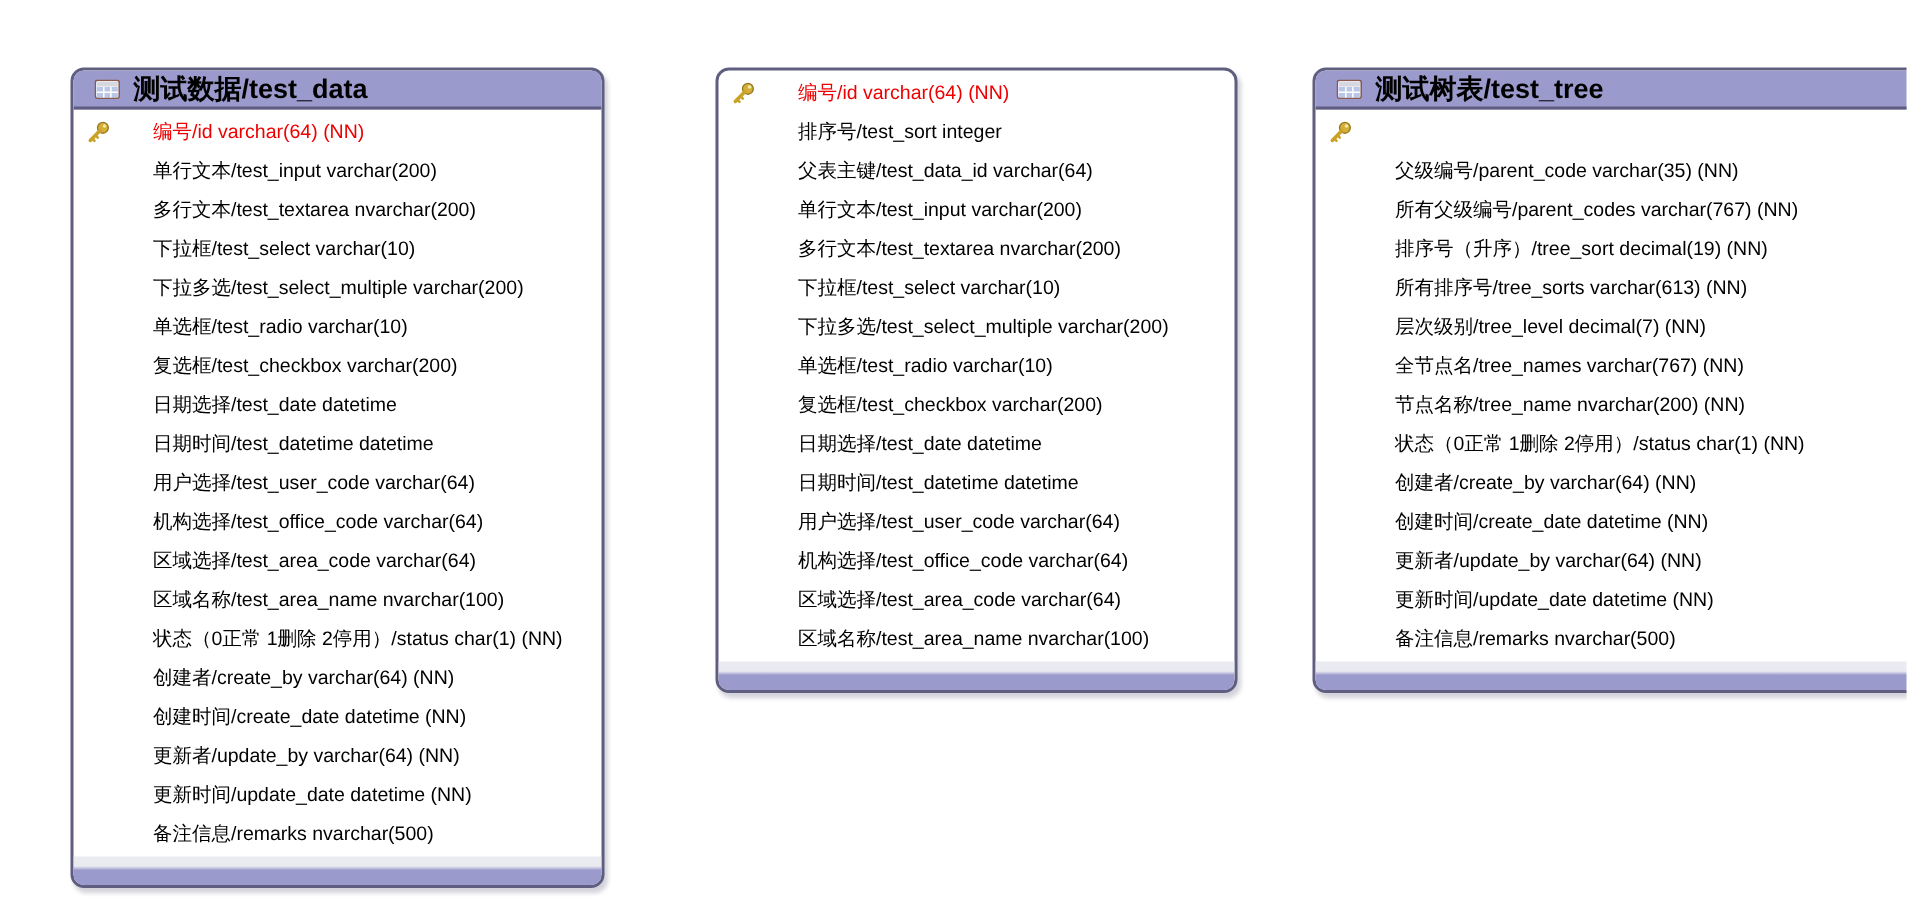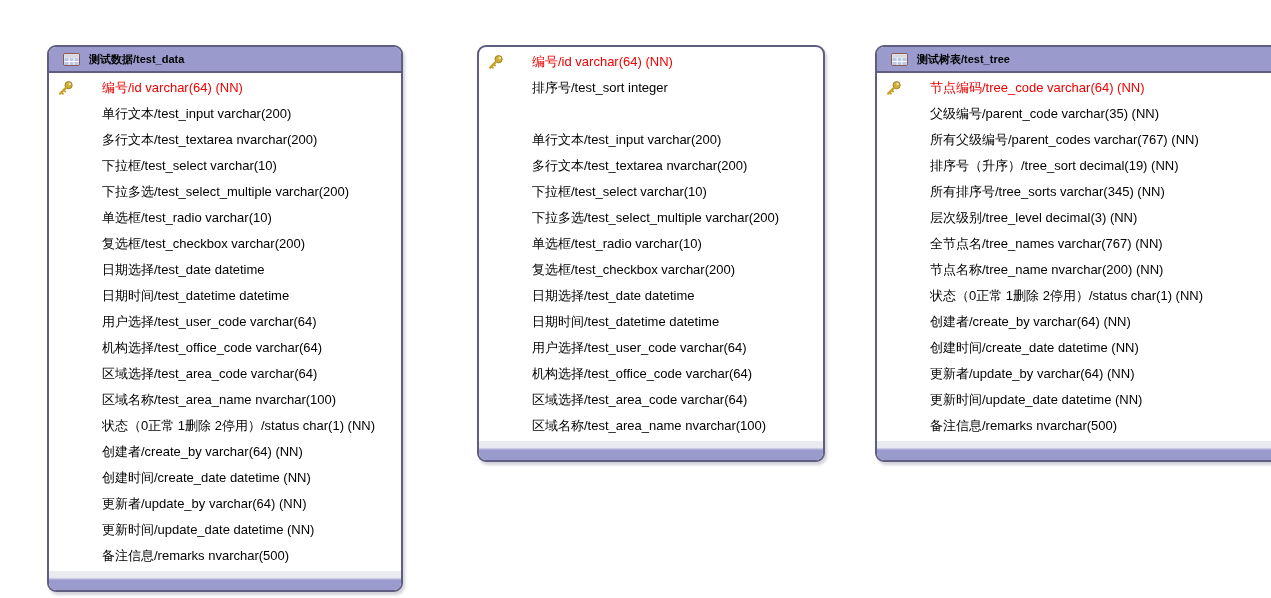--- a/index.html
+++ b/index.html
@@ -29,21 +29,21 @@
     height: 26px;
     background: #9b9acc;
     border-bottom: 2px solid #5f5e80;
     display: flex;
     align-items: center;
     padding-left: 14px;
   }
   .table-icon { width: 17px; height: 13px; display: inline-flex; flex: none; }
   .table-title {
     margin-left: 9px;
-    font-size: 11px;
+    font-size: 18px;
     font-weight: 600;
     color: #000000;
     white-space: nowrap;
   }
 
   .field-list { list-style: none; padding: 2px 0; }
   .field-row {
     height: 26px;
     display: flex;
     align-items: center;
@@ -338,20 +338,21 @@
 
   <li class="field-row">
     <span class="key-slot">
       <svg width="17" height="17" viewBox="0 0 17 17" xmlns="http://www.w3.org/2000/svg">
         <circle cx="11.6" cy="5.2" r="3.6" fill="#d4af37" stroke="#96781e" stroke-width="0.9"></circle>
         <circle cx="12.7" cy="4" r="1.2" fill="#f7e9ac"></circle>
         <path d="M9.4 7.4 L3.2 13.6" stroke="#c9a227" stroke-width="2.4" stroke-linecap="round"></path>
         <path d="M4.6 12.4 L6 13.9 M6.8 10.2 L8.2 11.7" stroke="#c9a227" stroke-width="1.7" stroke-linecap="round"></path>
       </svg>
     </span>
+    <span class="field-label">父表主键/test_data_id varchar(64)</span>
   </li>
 
   <li class="field-row">
     <span class="key-slot">
       <svg width="17" height="17" viewBox="0 0 17 17" xmlns="http://www.w3.org/2000/svg">
         <circle cx="11.6" cy="5.2" r="3.6" fill="#d4af37" stroke="#96781e" stroke-width="0.9"></circle>
         <circle cx="12.7" cy="4" r="1.2" fill="#f7e9ac"></circle>
         <path d="M9.4 7.4 L3.2 13.6" stroke="#c9a227" stroke-width="2.4" stroke-linecap="round"></path>
         <path d="M4.6 12.4 L6 13.9 M6.8 10.2 L8.2 11.7" stroke="#c9a227" stroke-width="1.7" stroke-linecap="round"></path>
       </svg>
@@ -509,21 +510,20 @@
     <ul class="field-list">
   <li class="field-row pk">
     <span class="key-slot">
       <svg width="17" height="17" viewBox="0 0 17 17" xmlns="http://www.w3.org/2000/svg">
         <circle cx="11.6" cy="5.2" r="3.6" fill="#d4af37" stroke="#96781e" stroke-width="0.9"></circle>
         <circle cx="12.7" cy="4" r="1.2" fill="#f7e9ac"></circle>
         <path d="M9.4 7.4 L3.2 13.6" stroke="#c9a227" stroke-width="2.4" stroke-linecap="round"></path>
         <path d="M4.6 12.4 L6 13.9 M6.8 10.2 L8.2 11.7" stroke="#c9a227" stroke-width="1.7" stroke-linecap="round"></path>
       </svg>
     </span>
-    <span class="field-label">节点编码/tree_code varchar(64) (NN)</span>
   </li>
 
   <li class="field-row">
     <span class="key-slot">
       <svg width="17" height="17" viewBox="0 0 17 17" xmlns="http://www.w3.org/2000/svg">
         <circle cx="11.6" cy="5.2" r="3.6" fill="#d4af37" stroke="#96781e" stroke-width="0.9"></circle>
         <circle cx="12.7" cy="4" r="1.2" fill="#f7e9ac"></circle>
         <path d="M9.4 7.4 L3.2 13.6" stroke="#c9a227" stroke-width="2.4" stroke-linecap="round"></path>
         <path d="M4.6 12.4 L6 13.9 M6.8 10.2 L8.2 11.7" stroke="#c9a227" stroke-width="1.7" stroke-linecap="round"></path>
       </svg>
@@ -557,34 +557,34 @@
 
   <li class="field-row">
     <span class="key-slot">
       <svg width="17" height="17" viewBox="0 0 17 17" xmlns="http://www.w3.org/2000/svg">
         <circle cx="11.6" cy="5.2" r="3.6" fill="#d4af37" stroke="#96781e" stroke-width="0.9"></circle>
         <circle cx="12.7" cy="4" r="1.2" fill="#f7e9ac"></circle>
         <path d="M9.4 7.4 L3.2 13.6" stroke="#c9a227" stroke-width="2.4" stroke-linecap="round"></path>
         <path d="M4.6 12.4 L6 13.9 M6.8 10.2 L8.2 11.7" stroke="#c9a227" stroke-width="1.7" stroke-linecap="round"></path>
       </svg>
     </span>
-    <span class="field-label">所有排序号/tree_sorts varchar(345) (NN)</span>
-  </li>
-
-
-  <li class="field-row">
-    <span class="key-slot">
-      <svg width="17" height="17" viewBox="0 0 17 17" xmlns="http://www.w3.org/2000/svg">
-        <circle cx="11.6" cy="5.2" r="3.6" fill="#d4af37" stroke="#96781e" stroke-width="0.9"></circle>
-        <circle cx="12.7" cy="4" r="1.2" fill="#f7e9ac"></circle>
-        <path d="M9.4 7.4 L3.2 13.6" stroke="#c9a227" stroke-width="2.4" stroke-linecap="round"></path>
-        <path d="M4.6 12.4 L6 13.9 M6.8 10.2 L8.2 11.7" stroke="#c9a227" stroke-width="1.7" stroke-linecap="round"></path>
-      </svg>
-    </span>
-    <span class="field-label">层次级别/tree_level decimal(3) (NN)</span>
+    <span class="field-label">所有排序号/tree_sorts varchar(613) (NN)</span>
+  </li>
+
+
+  <li class="field-row">
+    <span class="key-slot">
+      <svg width="17" height="17" viewBox="0 0 17 17" xmlns="http://www.w3.org/2000/svg">
+        <circle cx="11.6" cy="5.2" r="3.6" fill="#d4af37" stroke="#96781e" stroke-width="0.9"></circle>
+        <circle cx="12.7" cy="4" r="1.2" fill="#f7e9ac"></circle>
+        <path d="M9.4 7.4 L3.2 13.6" stroke="#c9a227" stroke-width="2.4" stroke-linecap="round"></path>
+        <path d="M4.6 12.4 L6 13.9 M6.8 10.2 L8.2 11.7" stroke="#c9a227" stroke-width="1.7" stroke-linecap="round"></path>
+      </svg>
+    </span>
+    <span class="field-label">层次级别/tree_level decimal(7) (NN)</span>
   </li>
 
   <li class="field-row">
     <span class="key-slot">
       <svg width="17" height="17" viewBox="0 0 17 17" xmlns="http://www.w3.org/2000/svg">
         <circle cx="11.6" cy="5.2" r="3.6" fill="#d4af37" stroke="#96781e" stroke-width="0.9"></circle>
         <circle cx="12.7" cy="4" r="1.2" fill="#f7e9ac"></circle>
         <path d="M9.4 7.4 L3.2 13.6" stroke="#c9a227" stroke-width="2.4" stroke-linecap="round"></path>
         <path d="M4.6 12.4 L6 13.9 M6.8 10.2 L8.2 11.7" stroke="#c9a227" stroke-width="1.7" stroke-linecap="round"></path>
       </svg>

